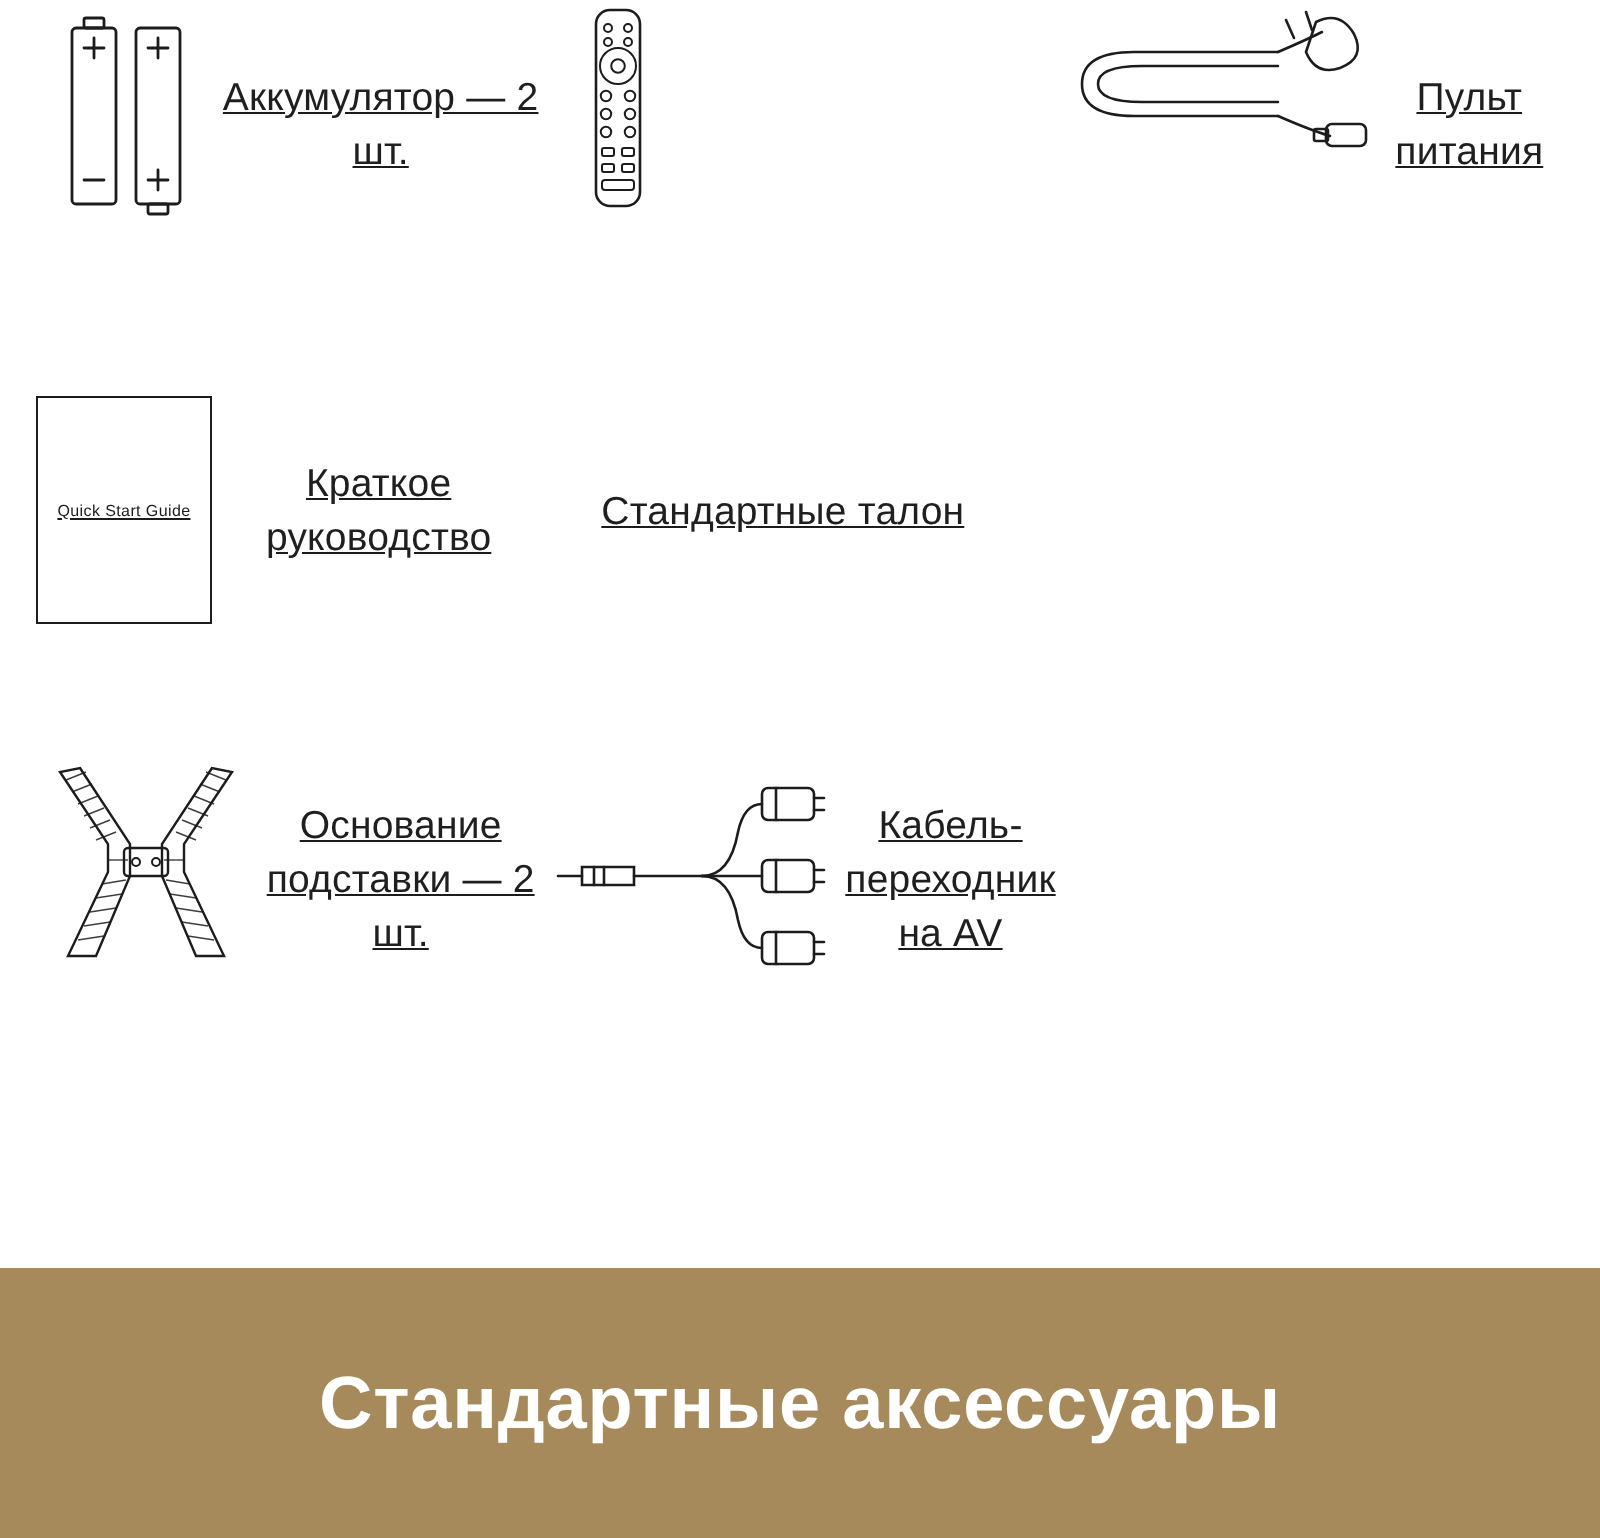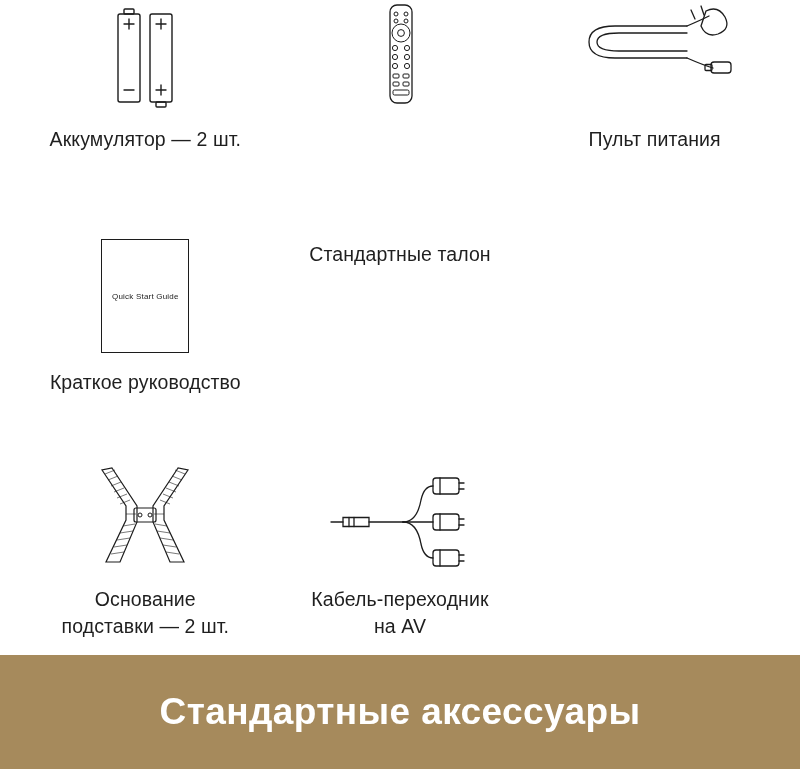--- a/index.html
+++ b/index.html
@@ -24,41 +24,42 @@
     padding: 0 18px;
   }
   .row {
     display: flex;
     width: 100%;
   }
   .cell {
     width: 33.333%;
     box-sizing: border-box;
     display: flex;
-    flex-direction: column;
+    flex-direction: row;
     align-items: center;
+    text-decoration: underline;
   }
   .art {
     display: flex;
     align-items: flex-end;
     justify-content: center;
   }
   .caption {
     text-align: center;
     font-size: 19.5px;
     line-height: 27px;
     color: #1f1f1f;
     letter-spacing: 0.1px;
     white-space: pre-line;
   }
 
   
   .row1 .art { height: 112px; }
   .row1 .caption { margin-top: 14px; }
-  .row2 { margin-top: 72px; }
+  .row2 { margin-top: 72px; gap: 28px; }
   .row2 .art { height: 128px; }
   .row2 .caption { margin-top: 16px; }
   .row3 { margin-top: 66px; }
   .row3 .art { height: 108px; }
   .row3 .caption { margin-top: 16px; }
 
   
   .doc {
     width: 86px;
     height: 112px;
@@ -73,21 +74,21 @@
     color: #1c1c1c;
     letter-spacing: 0.2px;
   }
 
   
   .banner {
     position: absolute;
     left: 0;
     bottom: 0;
     width: 800px;
-    height: 114px;
+    height: 135px;
     background: #a68a5c;
     display: flex;
     align-items: center;
     justify-content: center;
   }
   .banner-title {
     color: #ffffff;
     font-size: 37px;
     font-weight: bold;
     letter-spacing: 0.4px;

